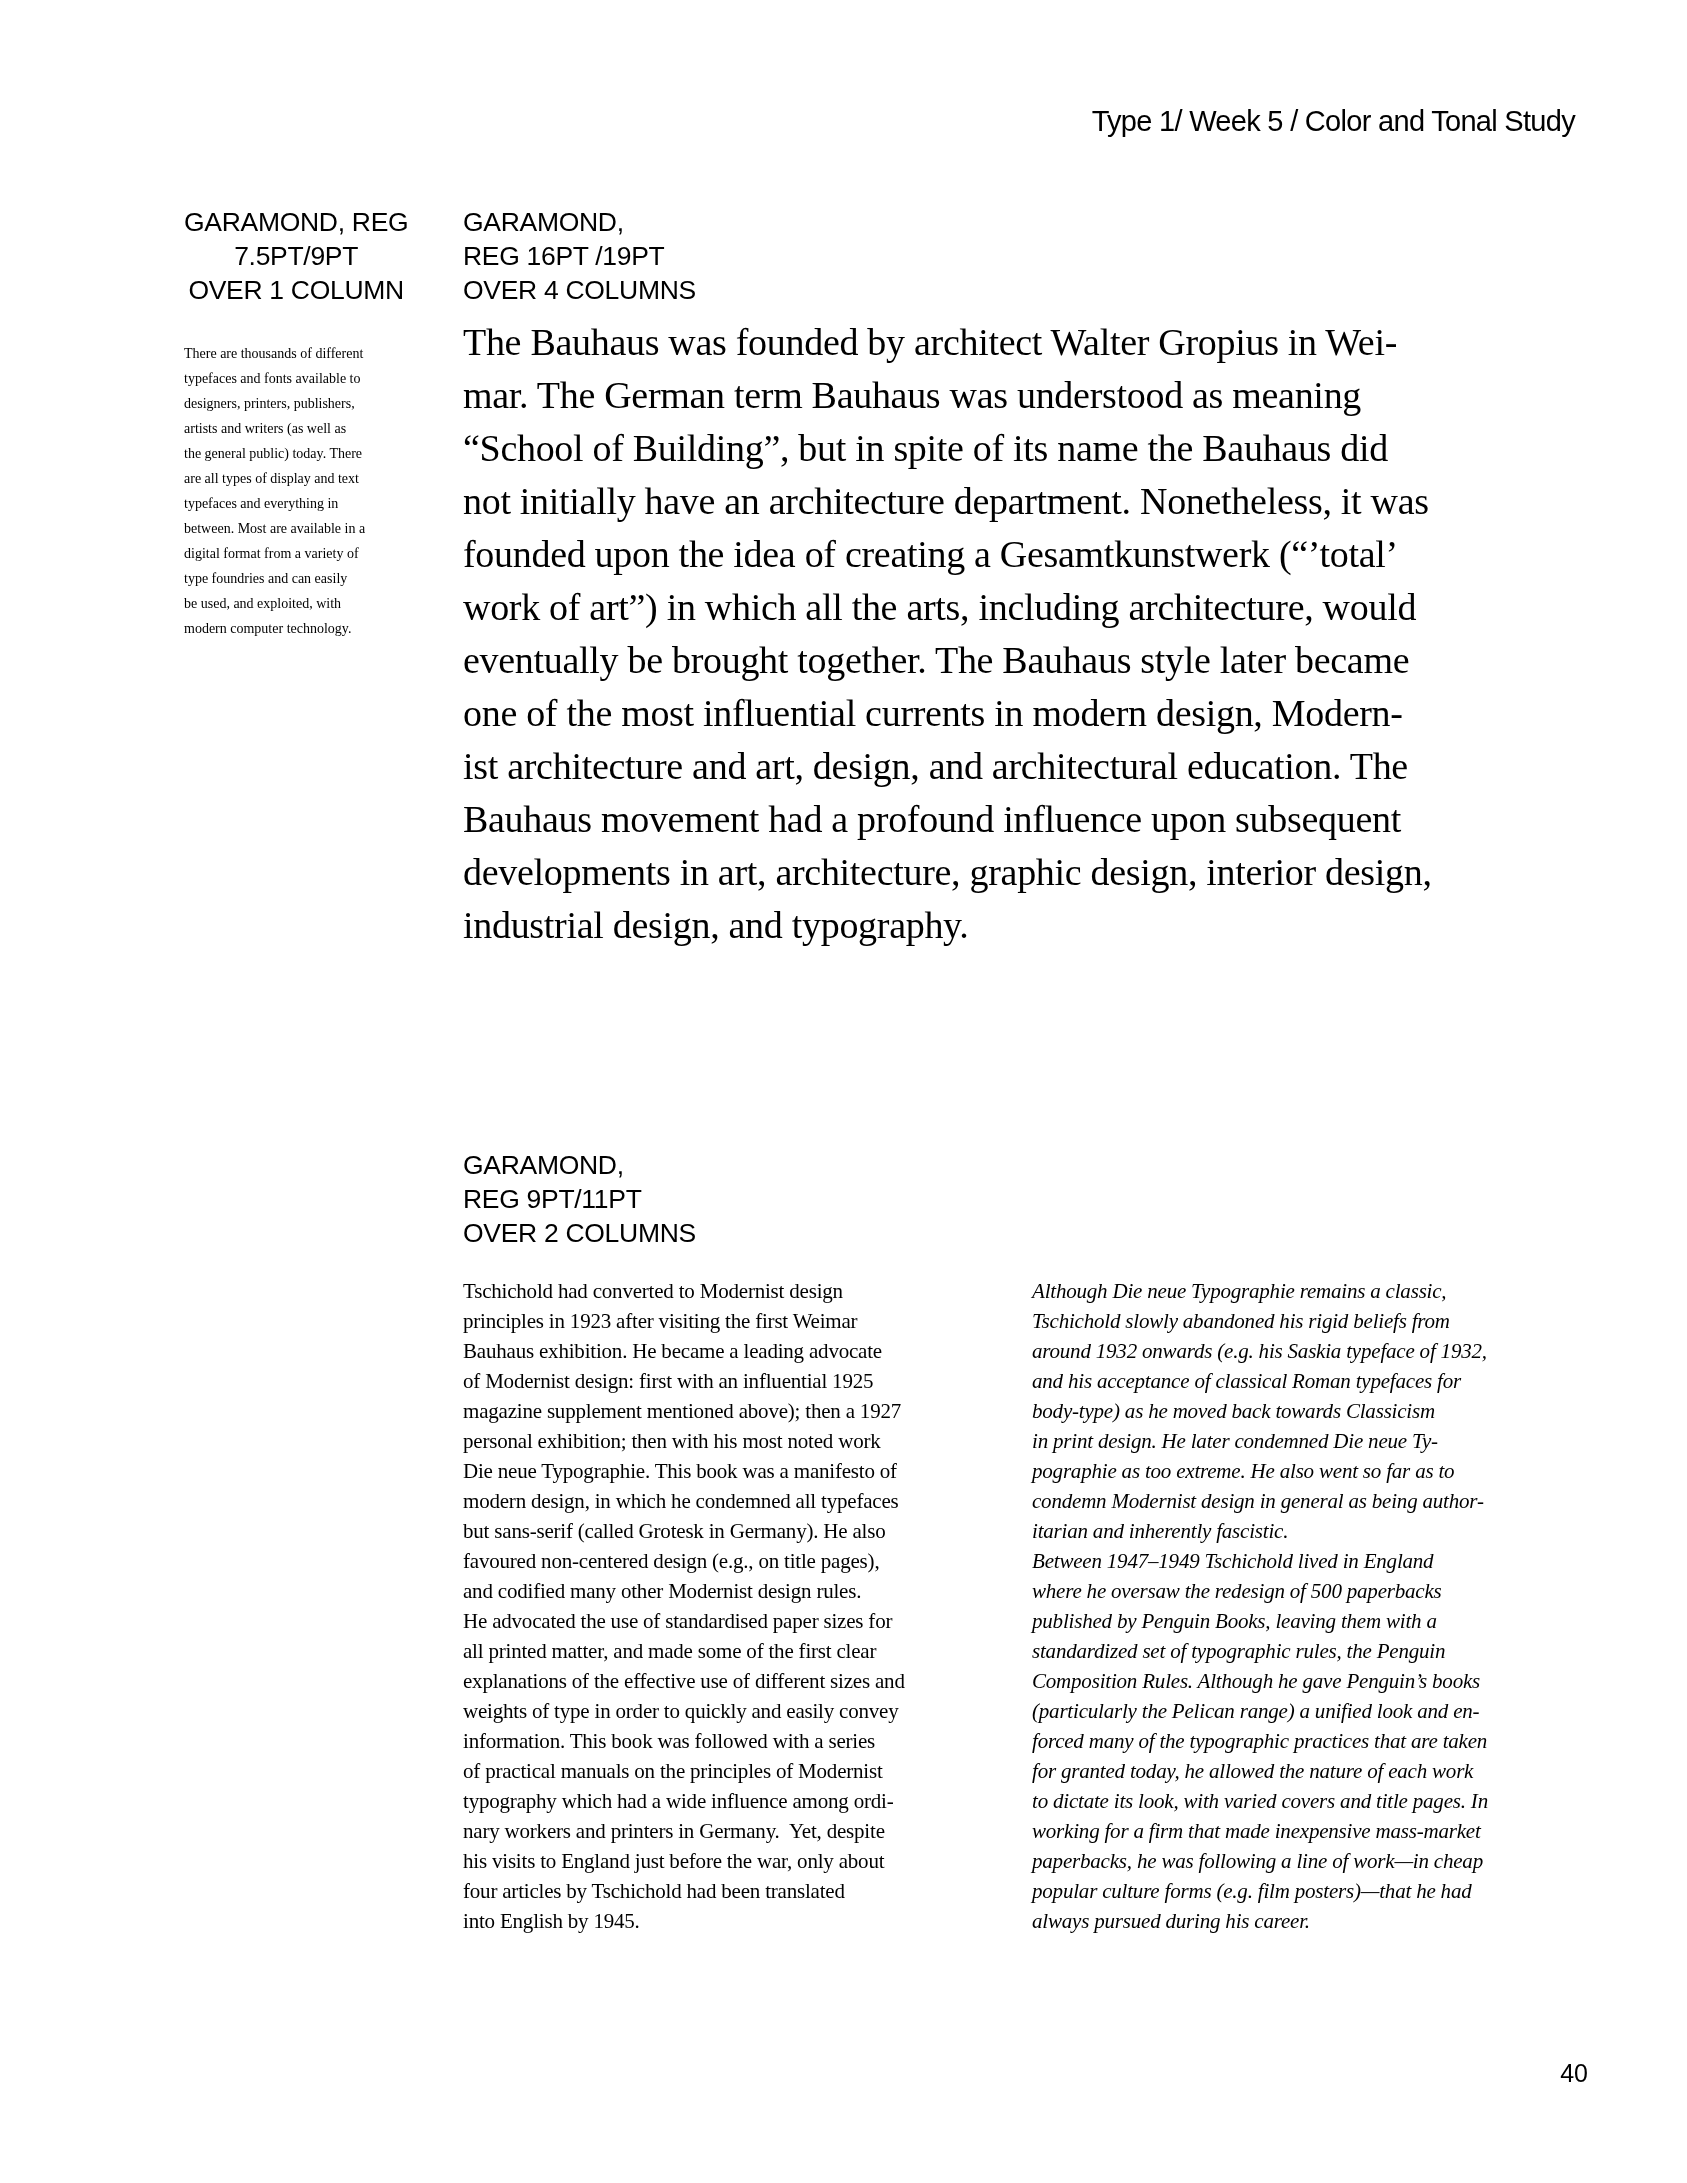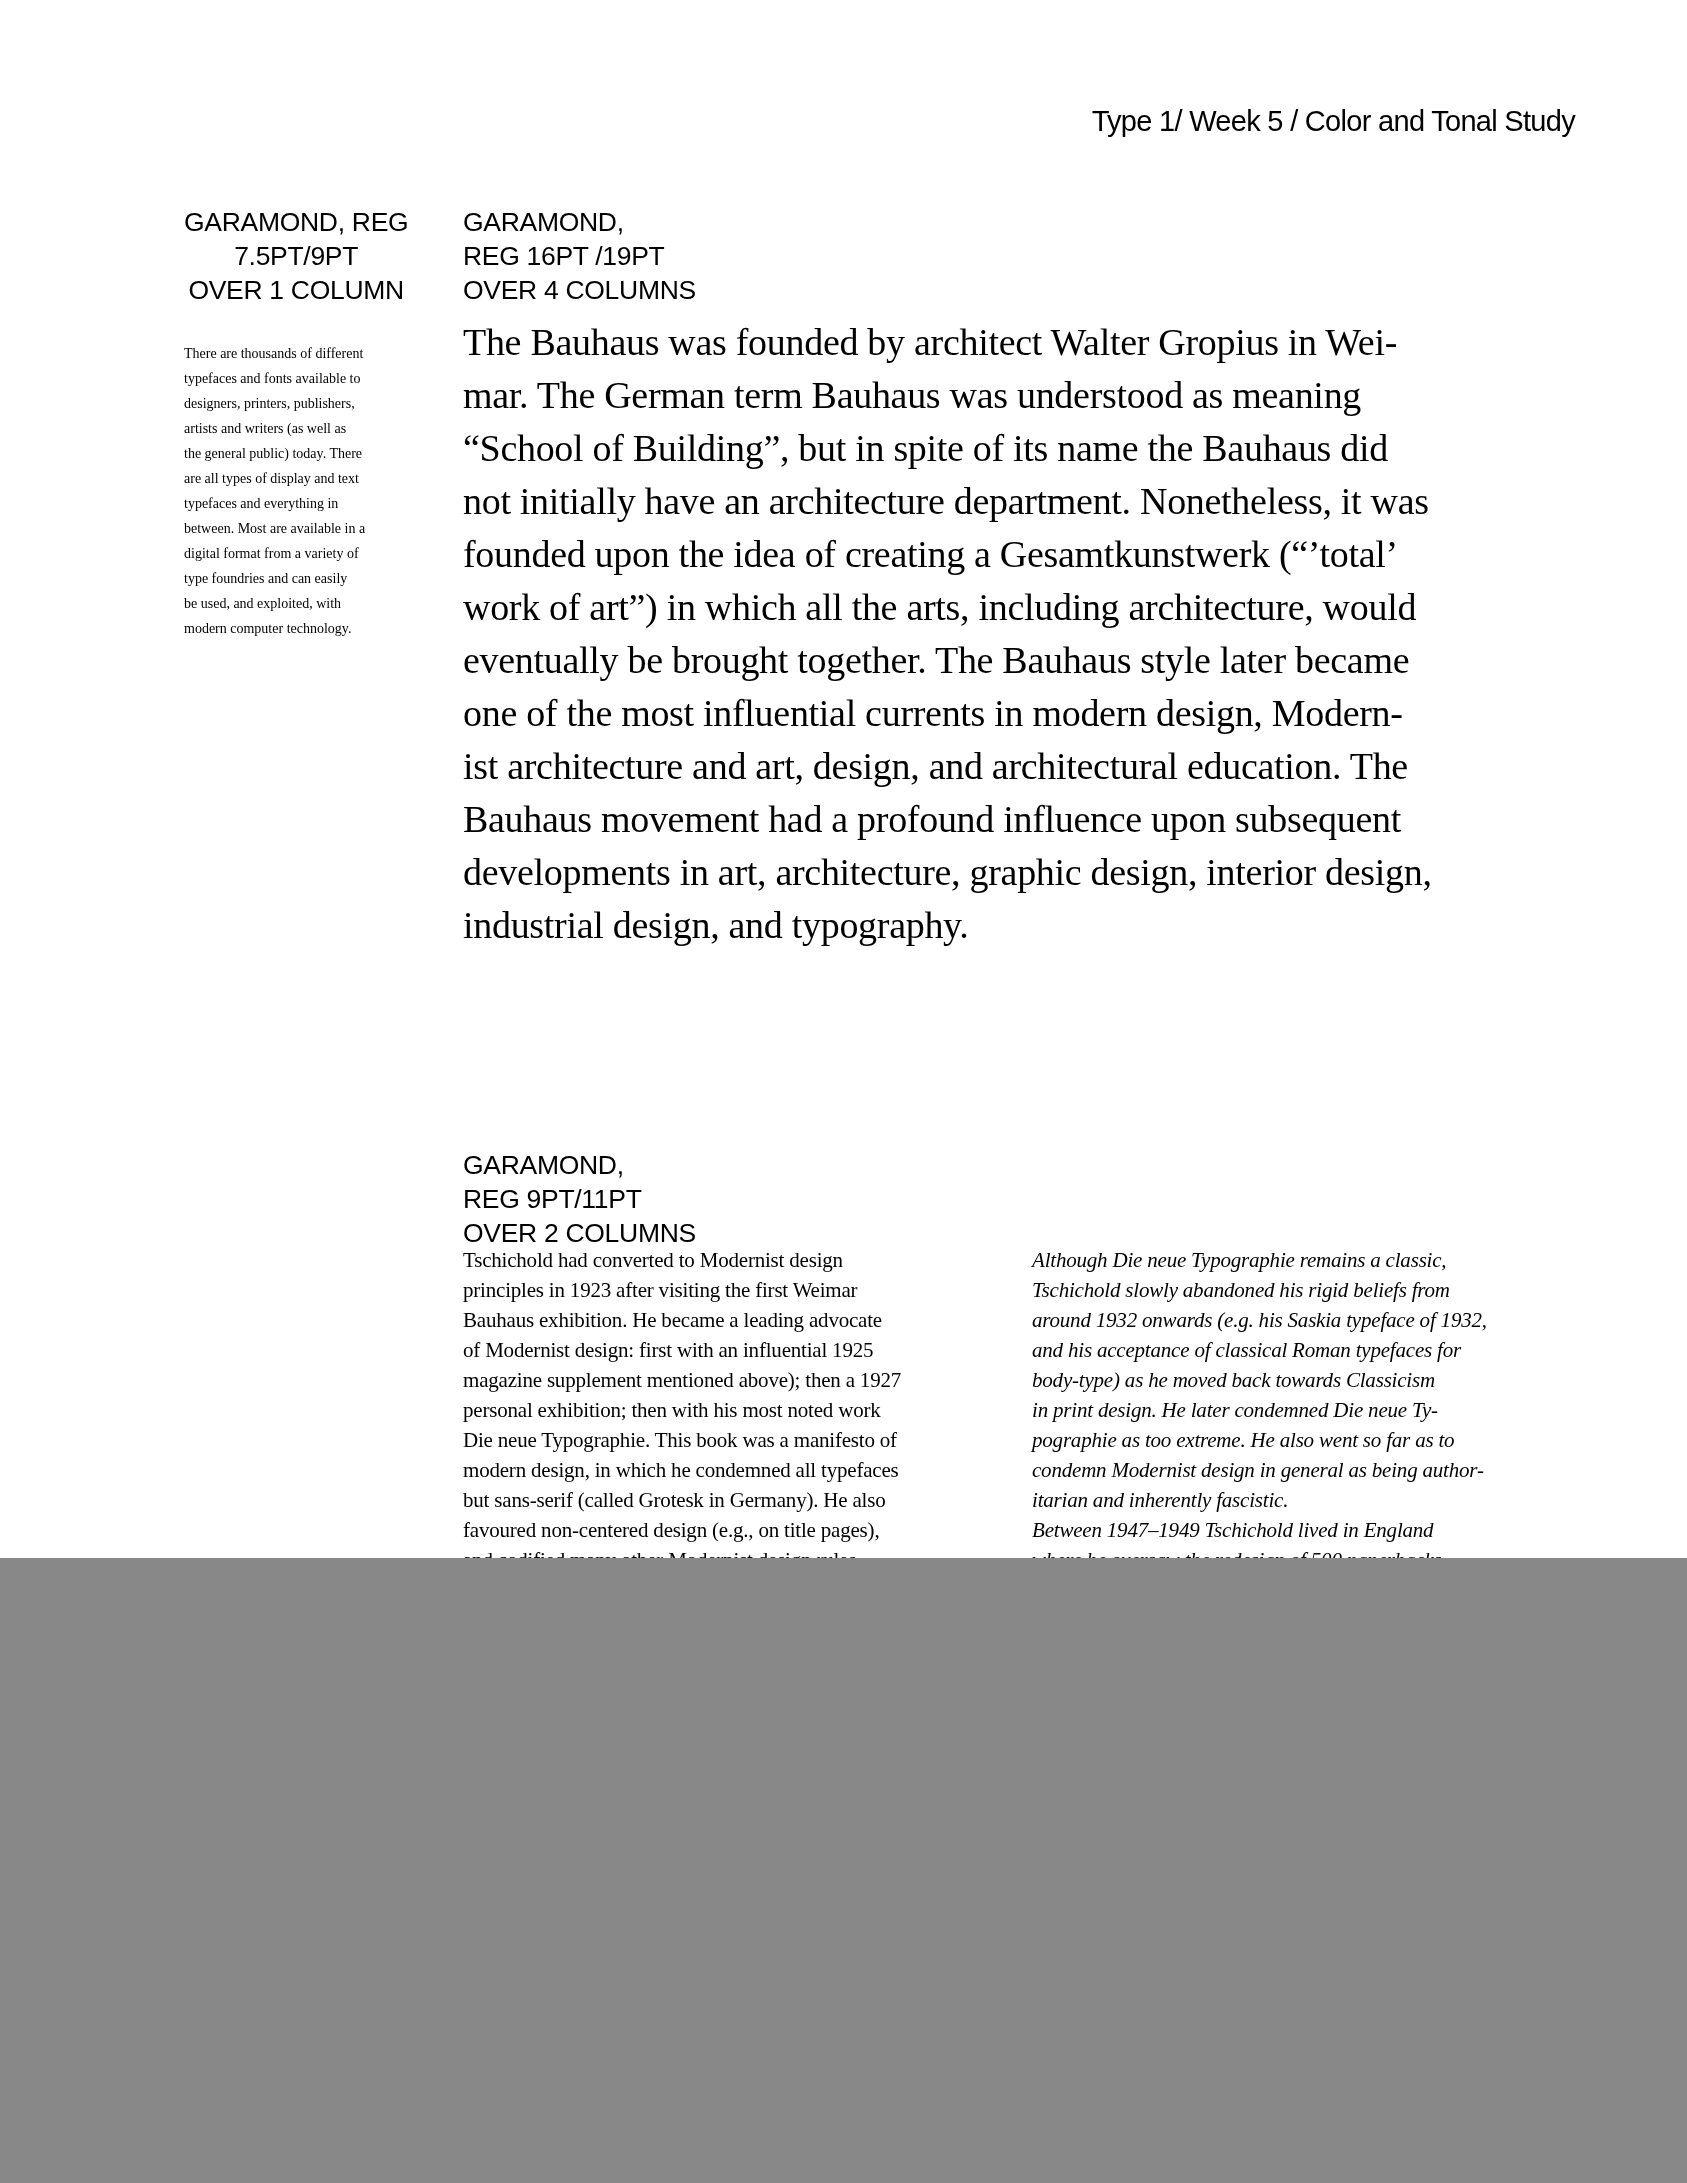--- a/index.html
+++ b/index.html
@@ -1,18 +1,18 @@
 <!DOCTYPE html>
 <html style="font-size:10.6px"><head>
 <meta charset="utf-8">
 <style>
   html,body{margin:0;padding:0;background:#888;}
   .page{
     position:relative;
-    width:1687px;height:1558px;
+    width:1687px;height:2183px;
     background:#ffffff;
     overflow:hidden;
     font-family:"Liberation Serif","DejaVu Serif",serif;
     color:#000;
   }
   .sans{font-family:"Liberation Sans","DejaVu Sans",sans-serif;}
   .header{
     position:absolute;
     top:105px;right:112px;
     font-size:29px;
@@ -42,21 +42,21 @@
     position:absolute;
     left:463px;top:316px;
     width:1125px;
     font-size:38px;
     line-height:53px;
     letter-spacing:-0.3px;
     white-space:pre;
   }
   .body-col{
     position:absolute;
-    top:1245px;
+    top:1276px;
     font-size:21px;
     line-height:30px;
     letter-spacing:-0.2px;
     white-space:pre;
   }
   .col-left{left:463px;width:536px;}
   .col-right{left:1032px;width:549px;font-style:italic;}
   .page-number{
     position:absolute;
     top:2059px;right:99px;

